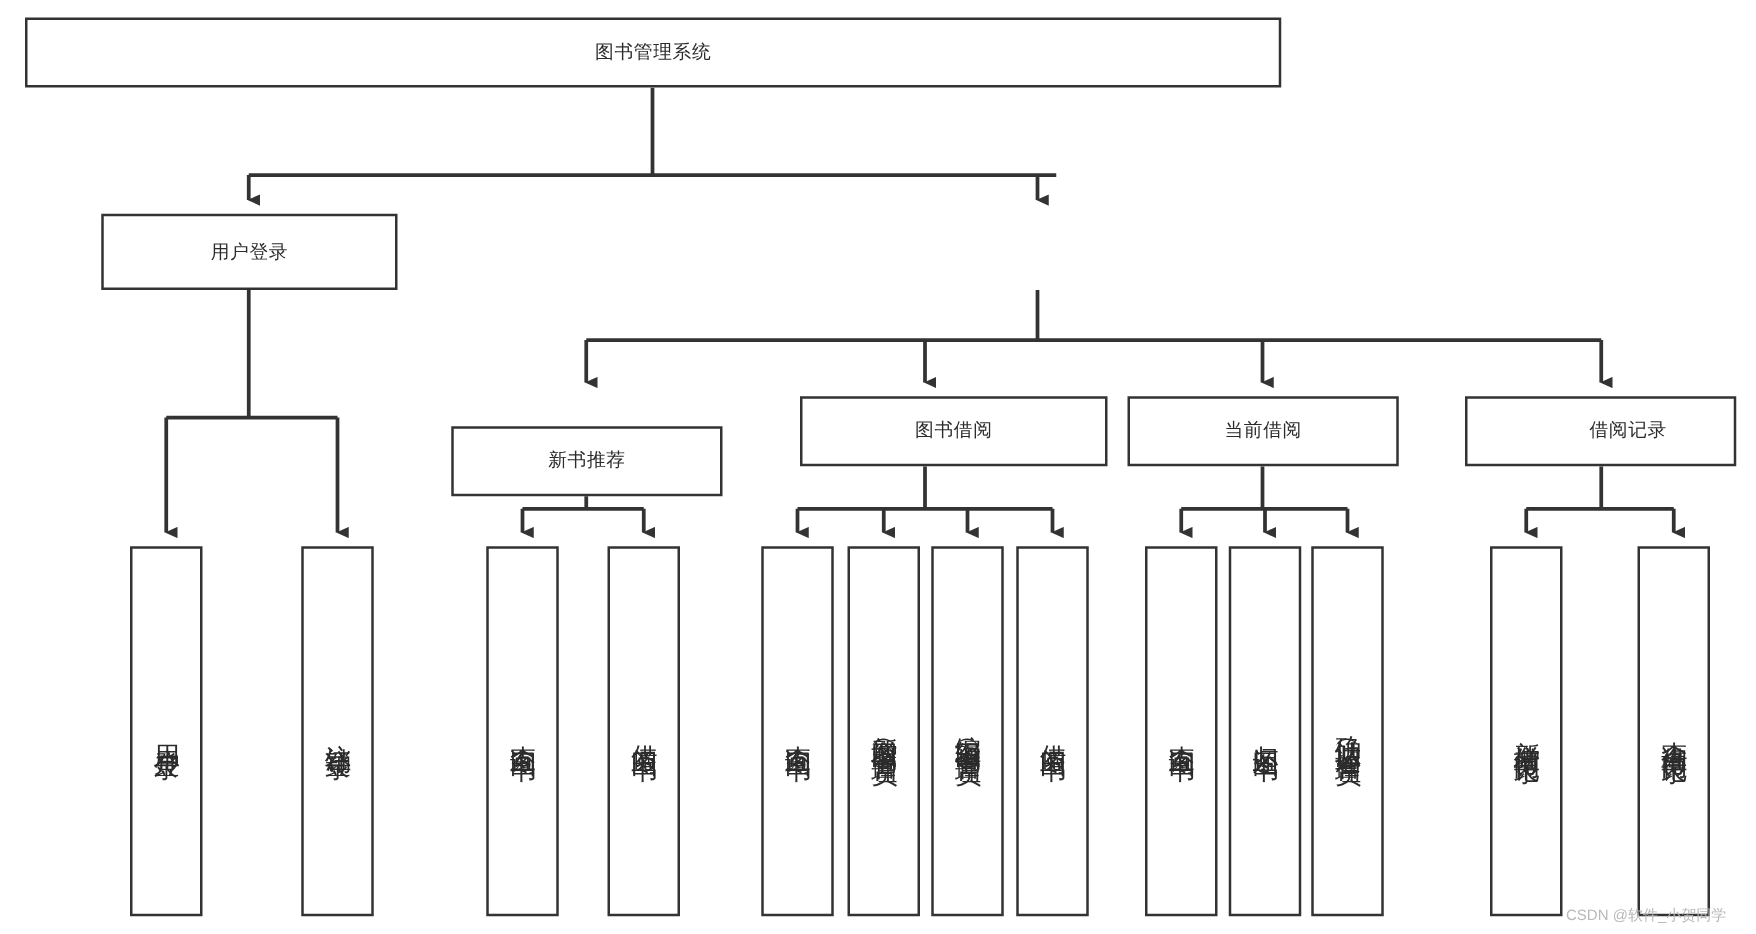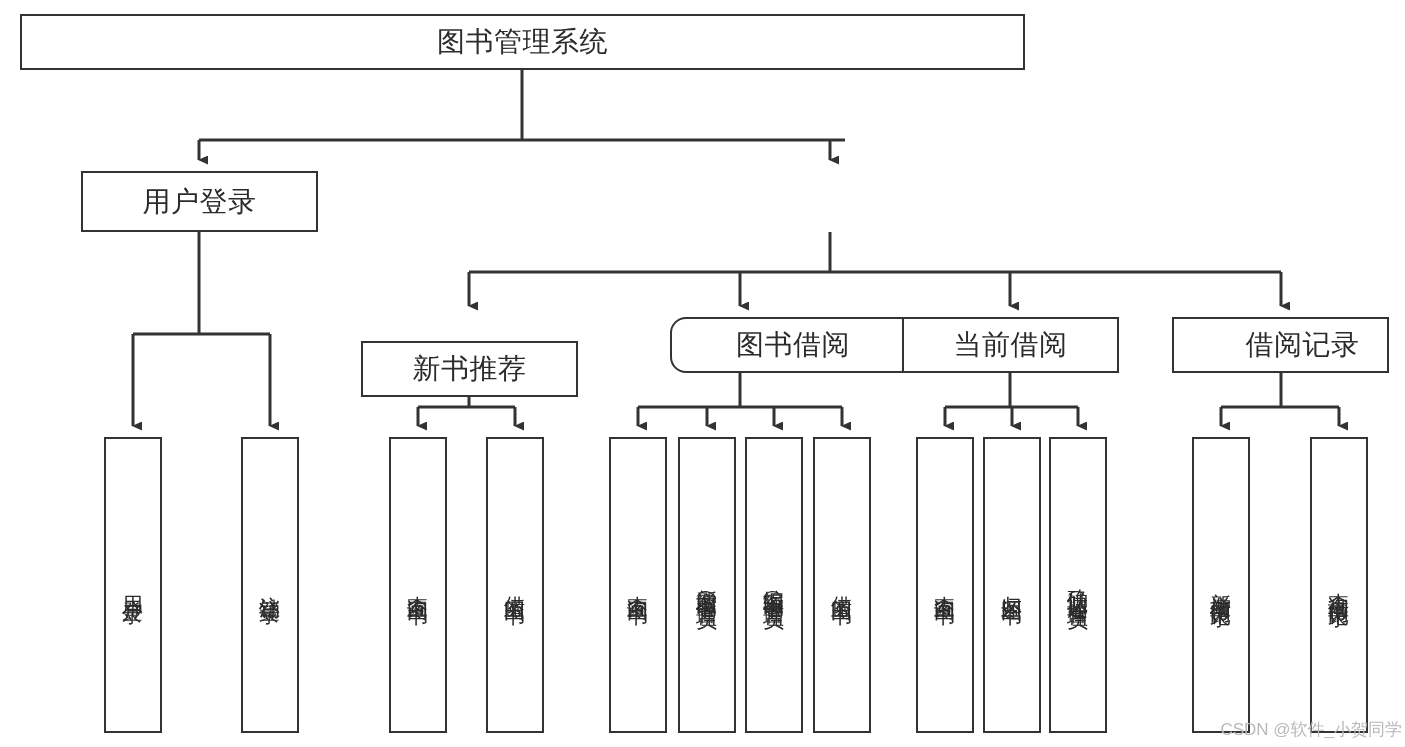--- a/index.html
+++ b/index.html
@@ -37,40 +37,40 @@
     z-index: 2;
   }
   .node-label {
     display: block;
     text-align: center;
     line-height: 1.18;
     color: #2b2b2b;
     letter-spacing: 0.5px;
   }
   .node.horiz .node-label {
-    font-size: 28px;
+    font-size: 15px;
   }
   .node.vert {
     align-items: center;
     justify-content: center;
     padding: 4px 0;
   }
   .node.vert .node-label {
     writing-mode: vertical-rl;
     text-orientation: upright;
     font-size: 21px;
     letter-spacing: 3px;
     line-height: 1;
     max-height: 100%;
   }
   #watermark {
     position: absolute;
-    right: 3px;
+    right: 24px;
     bottom: 6px;
-    font-size: 17px;
+    font-size: 12px;
     color: #b9b9b9;
     z-index: 5;
     white-space: nowrap;
     pointer-events: none;
   }
 </style>
 </head>
 <body>
 
 <div id="diagram-root">
@@ -129,24 +129,24 @@
     <span class="node-label">图书管理系统</span>
   </div>
 
   <div class="node horiz" style="left:81px; top:171px; width:237px; height:61px;">
     <span class="node-label">用户登录</span>
   </div>
 
   <div class="node horiz" style="left:361px; top:317px; width:217px; height:56px;margin-top:24px;">
     <span class="node-label">新书推荐</span>
   </div>
-  <div class="node horiz" style="left:670px; top:317px; width:246px; height:56px;border-radius:16px;">
+  <div class="node horiz" style="left:640px; top:317px; width:246px; height:56px;">
     <span class="node-label">图书借阅</span>
   </div>
-  <div class="node horiz" style="left:902px; top:317px; width:217px; height:56px;font-family:Liberation Serif, serif;">
+  <div class="node horiz" style="left:902px; top:317px; width:217px; height:56px;">
     <span class="node-label">当前借阅</span>
   </div>
   <div class="node horiz" style="left:1172px; top:317px; width:217px; height:56px;padding-left:44px;">
     <span class="node-label">借阅记录</span>
   </div>
 
   <div class="node vert" style="left:104px; top:437px; width:58px; height:296px;">
     <span class="node-label">用户登录</span>
   </div>
   <div class="node vert" style="left:241px; top:437px; width:58px; height:296px;">

